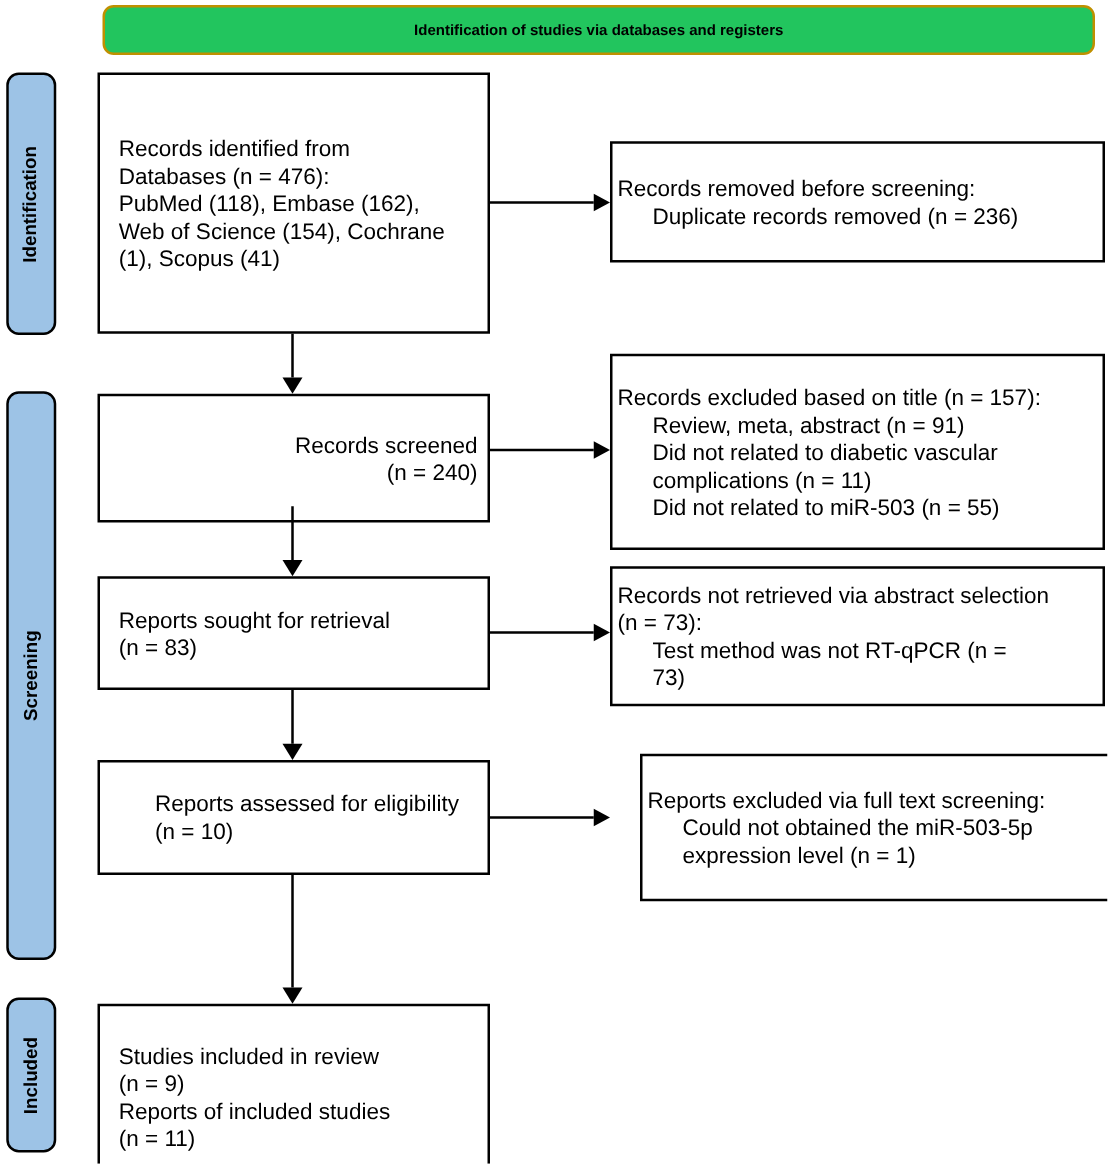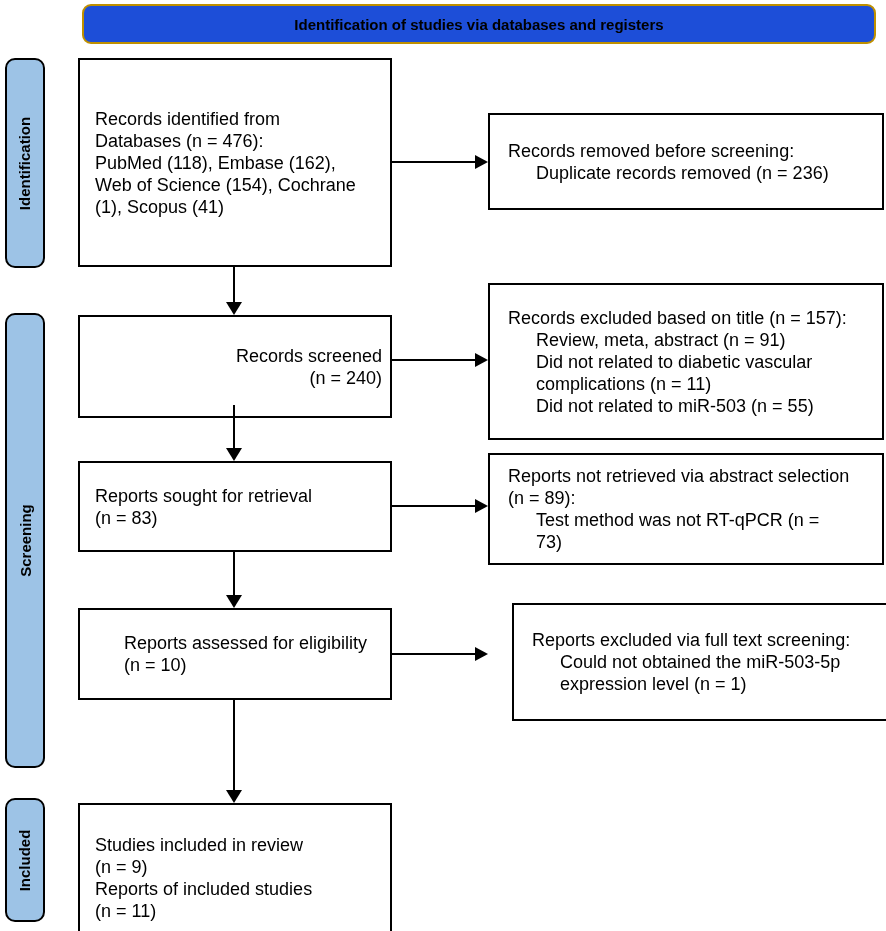--- a/index.html
+++ b/index.html
@@ -13,28 +13,28 @@
     width: 886px;
     height: 931px;
     background: #ffffff;
     overflow: hidden;
   }
   
   .banner {
     position: absolute;
     left: 82px; top: 4px;
     width: 794px; height: 40px;
-    background: #1d4ed8;
+    background: #22c55e;
     border: 2px solid #BF9000;
     border-radius: 9px;
     box-sizing: border-box;
     display: flex;
     align-items: center;
     justify-content: center;
-    font-size: 15px;
+    font-size: 12px;
     font-weight: bold;
     color: #000;
   }
   
   .stage {
     position: absolute;
     left: 5px;
     width: 40px;
     background: #9DC3E6;
     border: 2px solid #000;
@@ -62,21 +62,21 @@
     border: 2px solid #000;
     box-sizing: border-box;
     display: flex;
     flex-direction: column;
     justify-content: center;
     font-size: 18px;
     line-height: 22px;
     color: #000;
   }
   .main-box { left: 78px; width: 314px; padding-left: 15px; padding-right: 8px; }
-  .side-box { left: 488px; width: 396px; padding-left: 18px; padding-right: 8px; }
+  .side-box { left: 488px; width: 396px; padding-left: 4px; padding-right: 8px; }
   .box .line { white-space: nowrap; }
   .box .line.indent { padding-left: 28px; }
 
   .m1 { top: 58px;  height: 209px; }
   .m2 { top: 315px; height: 103px; text-align: right; }
   .m3 { top: 461px; height: 91px; }
   .m4 { top: 608px; height: 92px; padding-left: 44px; }
   .m5 { top: 803px; height: 150px; }
 
   .s1 { top: 113px; height: 97px; }
@@ -171,22 +171,22 @@
 
   <div class="box side-box s2">
     <div class="line">Records excluded based on title (n = 157):</div>
     <div class="line indent">Review, meta, abstract (n = 91)</div>
     <div class="line indent">Did not related to diabetic vascular</div>
     <div class="line indent">complications (n = 11)</div>
     <div class="line indent">Did not related to miR-503 (n = 55)</div>
   </div>
 
   <div class="box side-box s3">
-    <div class="line">Reports not retrieved via abstract selection</div>
-    <div class="line">(n = 89):</div>
+    <div class="line">Records not retrieved via abstract selection</div>
+    <div class="line">(n = 73):</div>
     <div class="line indent">Test method was not RT-qPCR (n =</div>
     <div class="line indent">73)</div>
   </div>
 
   <div class="box side-box s4">
     <div class="line">Reports excluded via full text screening:</div>
     <div class="line indent">Could not obtained the miR-503-5p</div>
     <div class="line indent">expression level (n = 1)</div>
   </div>
 

